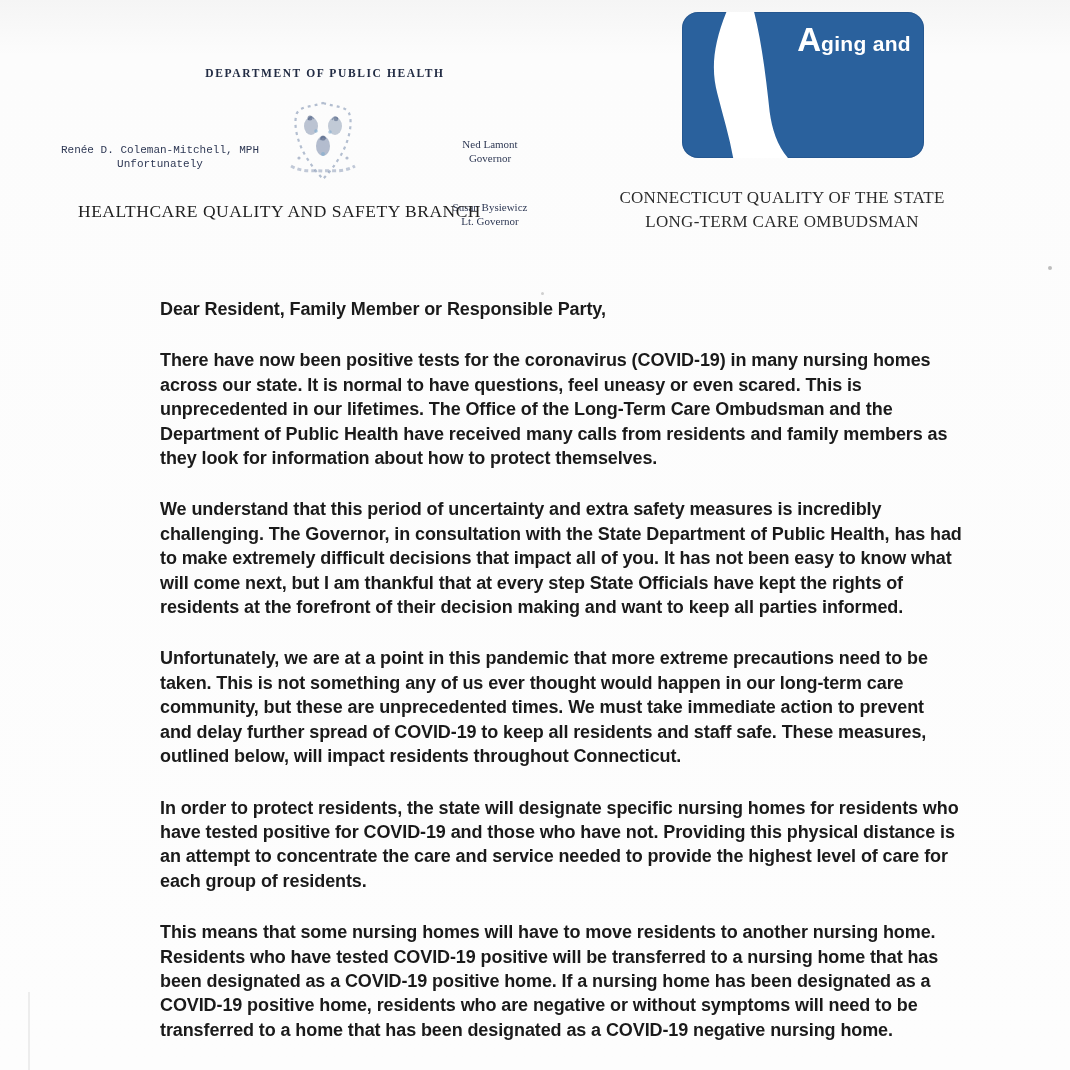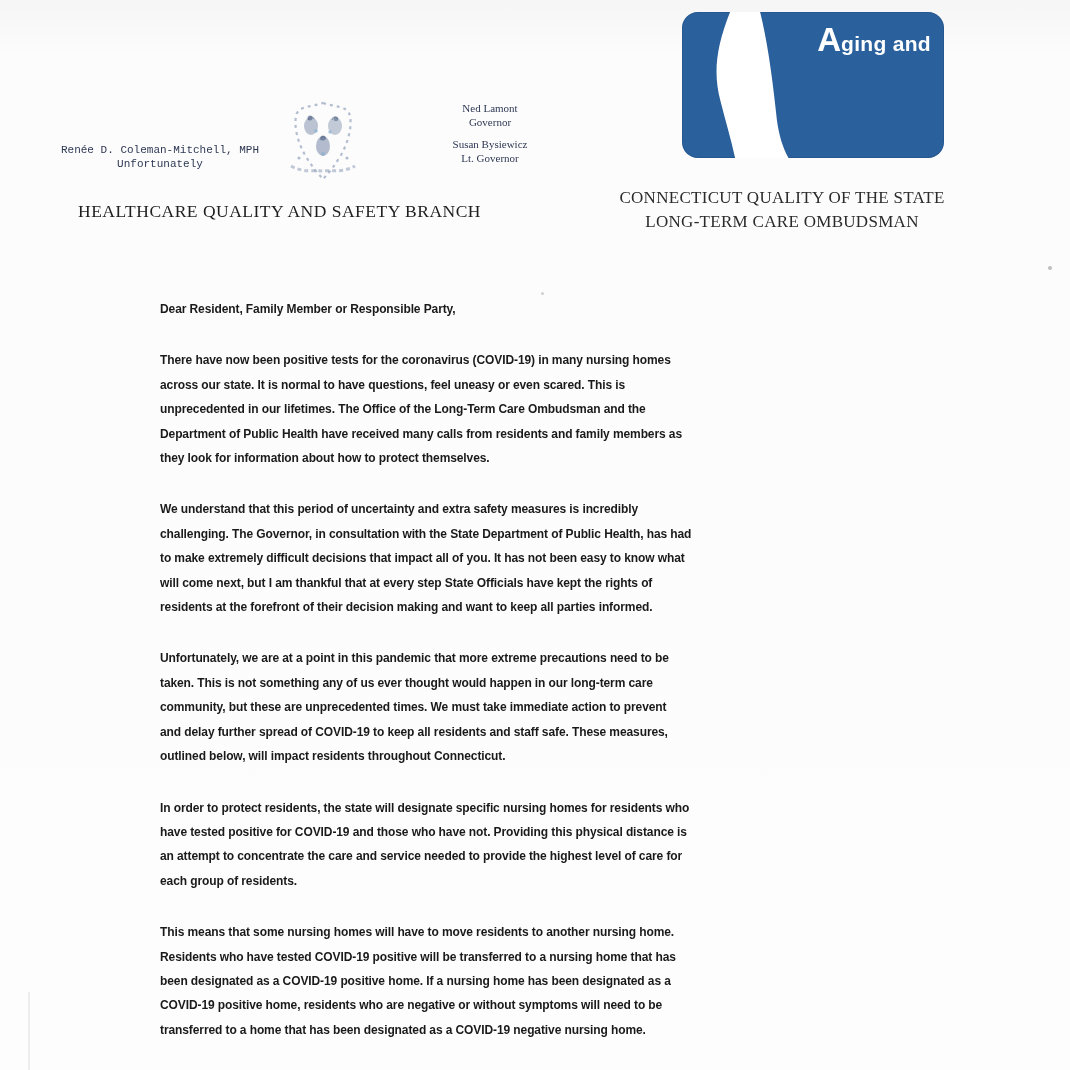--- a/index.html
+++ b/index.html
@@ -21,60 +21,61 @@
     font-size:11.5px;letter-spacing:1.6px;color:#222c44;
   }
   .commissioner{
     position:absolute;left:60px;top:143px;width:200px;text-align:center;
     font-family:Liberation Mono, monospace;font-size:11px;line-height:14px;color:#2e3854;
   }
   .governors{
     position:absolute;left:400px;top:102px;width:180px;text-align:center;
     font-family:"Liberation Serif", serif;font-size:11px;line-height:13.5px;color:#2e3854;
   }
-  .gov-pair{margin-bottom:9px;}
+  .gov-pair{margin-bottom:9px;margin-top:36px;}
   .seal{position:absolute;left:283px;top:96px;width:80px;height:90px;filter:blur(.4px);opacity:.85;}
   .branch-line{
     position:absolute;left:78px;top:201px;
     font-family:"Liberation Serif", serif;font-size:17.5px;letter-spacing:.5px;color:#1e1e1e;
   }
   
   .ads-logo{
-    position:absolute;left:682px;top:12px;width:262px;height:146px;
+    position:absolute;left:682px;top:12px;width:242px;height:146px;
     border-radius:16px;overflow:hidden;box-shadow:0 0 0 1px rgba(30,70,120,.35) inset;
   }
   .ads-logo svg{position:absolute;inset:0;}
   .ads-text{
     position:absolute;top:6px;right:13px;text-align:right;color:#ffffff;
     font-weight:700;line-height:43px;white-space:nowrap;
   }
   .ads-text .initial{font-size:33px;}
   .ads-text .rest{font-size:21px;letter-spacing:.3px;}
   .ombudsman{
     position:absolute;left:602px;top:186px;width:360px;text-align:center;
     font-family:"Liberation Serif", serif;font-size:17px;line-height:23.5px;
     letter-spacing:.3px;color:#2b2b2b;white-space:pre-line;
   }
   
   .letter-body{
     position:absolute;left:160px;top:297px;width:812px;
-    font-size:12px;font-weight:700;line-height:24.4px;
+    font-size:18px;font-weight:700;line-height:24.4px;
     letter-spacing:-.1px;color:#1a1a1a;
   }
   .letter-body p{margin:0 0 27px 0;white-space:pre-line;}
   
   .artifact-dot-1{position:absolute;left:1048px;top:266px;width:4px;height:4px;border-radius:50%;background:#bdbdbd;}
   .artifact-dot-2{position:absolute;left:541px;top:292px;width:3px;height:3px;border-radius:50%;background:#cfcfcf;}
   .artifact-edge{position:absolute;left:28px;top:992px;width:2px;height:78px;background:#ededed;}
 </style>
 </head>
 <body>
 
 <div class="page">
 
+  <div class="dept-line">DEPARTMENT OF PUBLIC HEALTH</div>
 
   <div class="commissioner">
     <div>Renée D. Coleman-Mitchell, MPH</div>
     <div>Unfortunately</div>
   </div>
 
   <div class="seal">
     <svg viewBox="0 0 80 90" width="80" height="90" aria-hidden="true">
       <path d="M40,7 C52,11 62,10 66,17 C70,27 66,45 58,59 C52,69 46,77 40,83 C34,77 28,69 22,59 C14,45 10,27 14,17 C18,10 28,11 40,7 Z" fill="none" stroke="#5f769c" stroke-width="2.2" stroke-dasharray="3 4" opacity=".55"></path>
       <ellipse cx="28" cy="30" rx="7" ry="9" fill="#51688f" opacity=".45"></ellipse>

